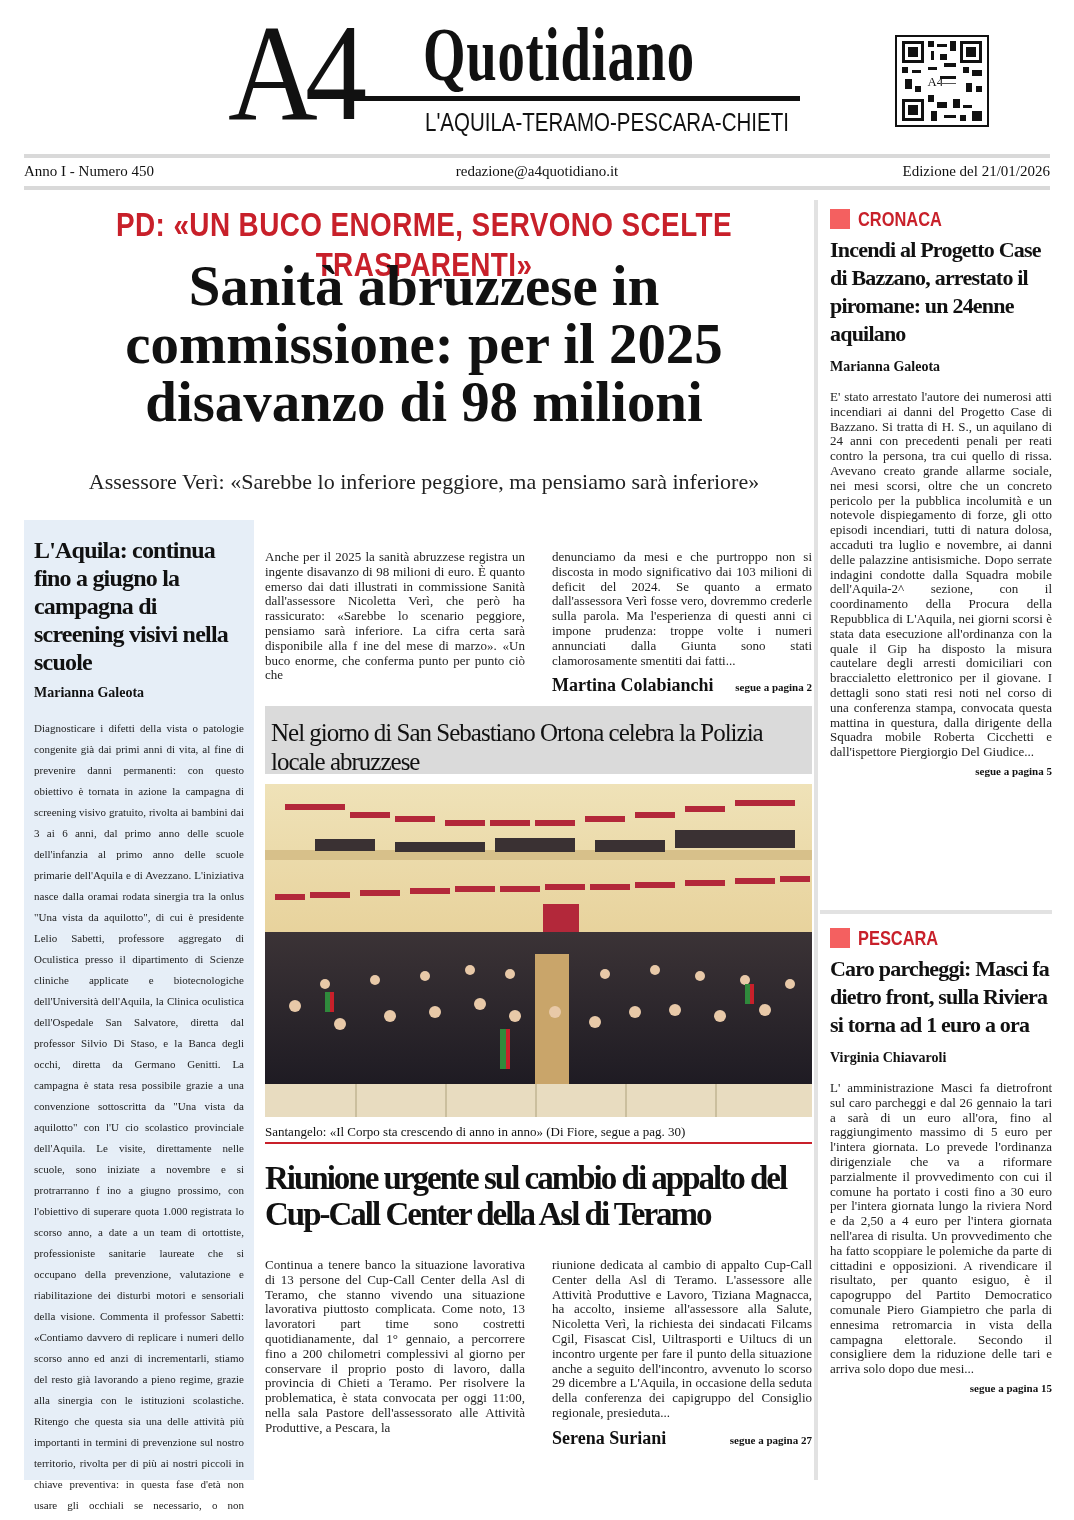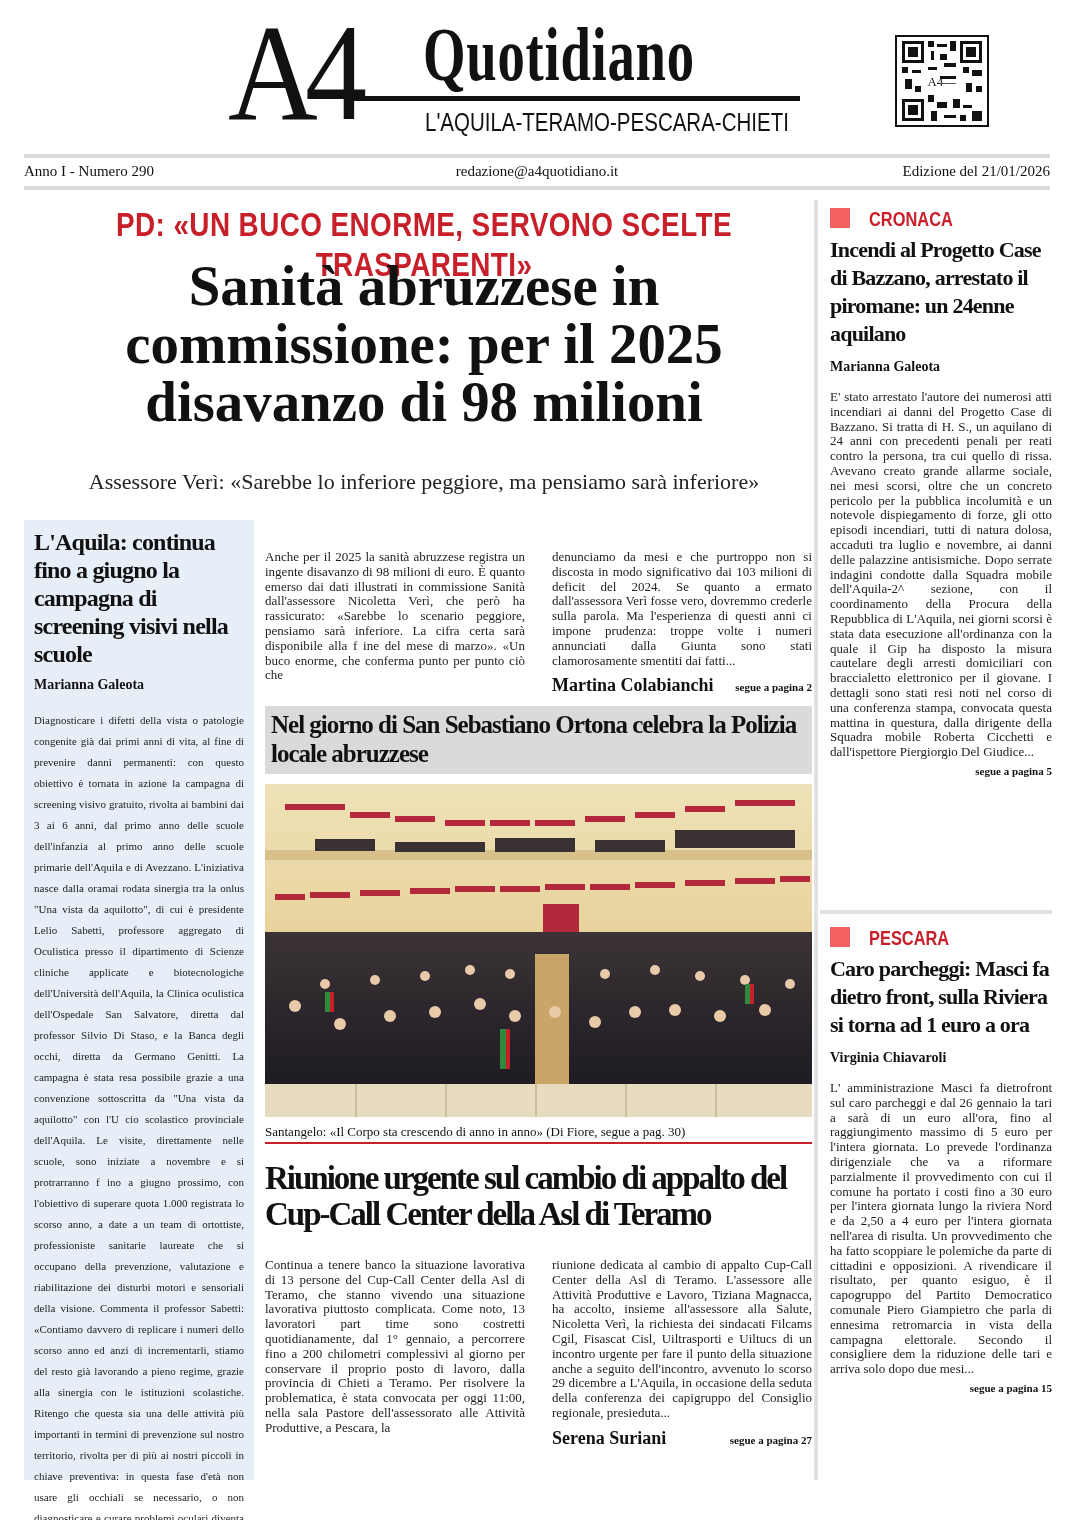--- a/index.html
+++ b/index.html
@@ -22,47 +22,47 @@
   .infoline .r { position: absolute; right: 0; }
 
   
   .kicker { position: absolute; left: 24px; top: 204px; width: 800px; text-align: center; font-family: "Liberation Sans", sans-serif; font-weight: bold; font-size: 34px; line-height: 40px; color: #c8202a; transform: scaleX(0.82); transform-origin: center top; letter-spacing: 0.5px; }
   .headline { position: absolute; left: 24px; top: 257px; width: 800px; text-align: center; font-family: "Liberation Serif", serif; font-weight: bold; font-size: 58px; line-height: 58px; color: #111; transform: scaleX(0.98); transform-origin: center top; }
   .subhead { position: absolute; left: 24px; top: 468px; width: 800px; text-align: center; font-family: "Liberation Serif", serif; font-size: 22px; line-height: 28px; color: #222; }
 
   .vrule { position: absolute; top: 200px; width: 4px; background: #e2e2e2; }
 
   
-  .leftbox { position: absolute; left: 24px; top: 520px; width: 230px; height: 960px; background: #e6eef7; padding: 8px 10px 0 10px; }
+  .leftbox { position: absolute; left: 24px; top: 520px; width: 230px; height: 960px; background: #e6eef7; padding: 16px 10px 0 10px; }
   .leftbox h2 { font-family: "Liberation Serif", serif; font-weight: bold; font-size: 24px; line-height: 28px; letter-spacing: -0.8px; color: #111; }
   .byline { font-family: "Liberation Serif", serif; font-weight: bold; font-size: 14px; line-height: 18px; margin-top: 8px; color: #111; }
   .body-sm { font-family: "Liberation Serif", serif; font-size: 11px; line-height: 21px; text-align: justify; color: #222; }
   .leftbox .body-sm { margin-top: 16px; }
   .more { font-family: "Liberation Serif", serif; font-weight: bold; font-size: 11px; line-height: 14px; text-align: right; margin-top: 12px; color: #111; }
 
   
   .center { position: absolute; left: 265px; top: 550px; width: 547px; }
   .twocol { display: flex; justify-content: space-between; }
   .twocol .col { width: 260px; }
   .body-md { font-family: "Liberation Serif", serif; font-size: 13px; line-height: 14.8px; text-align: justify; color: #222; }
   .sig-row { display: flex; justify-content: space-between; align-items: baseline; margin-top: 2px; }
   .sig-row .byline { margin-top: 6px; font-size: 18px; }
   .sig-row .more { margin-top: 0; }
 
-  .photo-title { position: absolute; left: 265px; top: 706px; width: 547px; height: 68px; background: #dadada; padding: 4px 6px; font-family: "Liberation Serif", serif; font-weight: bold; font-size: 25px; line-height: 29px; letter-spacing: -1px; color: #111; }
+  .photo-title { position: absolute; left: 265px; top: 706px; width: 547px; height: 68px; background: #dadada; padding: 12px 6px; font-family: "Liberation Serif", serif; font-weight: normal; font-size: 25px; line-height: 29px; letter-spacing: -1px; color: #111; }
   .photo { position: absolute; left: 265px; top: 784px; width: 547px; height: 333px; overflow: hidden; background: #c9a86a; }
   .photo svg { width: 100%; height: 100%; display: block; }
   .caption { position: absolute; left: 265px; top: 1124px; width: 547px; font-family: "Liberation Serif", serif; font-size: 13px; line-height: 16px; color: #111; }
   .caption-rule { position: absolute; left: 265px; top: 1142px; width: 547px; height: 2px; background: #c8202a; }
   .headline2 { position: absolute; left: 265px; top: 1160px; width: 550px; font-family: "Liberation Serif", serif; font-weight: bold; font-size: 33px; line-height: 36px; letter-spacing: -2px; color: #111; }
   .center2 { position: absolute; left: 265px; top: 1258px; width: 547px; }
 
   
   .right { position: absolute; left: 830px; width: 222px; }
-  .section-tag { display: flex; align-items: flex-start; gap: 19px; height: 22px; }
+  .section-tag { display: flex; align-items: center; gap: 8px; height: 22px; }
   .section-tag .sq { width: 20px; height: 20px; background: #f46060; }
   .section-tag .lbl { font-family: "Liberation Sans", sans-serif; font-weight: bold; font-size: 20px; line-height: 22px; color: #c8202a; transform: scaleX(0.82); transform-origin: left center; }
   .right h2 { font-family: "Liberation Serif", serif; font-weight: bold; font-size: 22px; line-height: 28px; letter-spacing: -0.8px; margin-top: 6px; color: #111; }
   .right .byline { margin-top: 10px; }
   .right .body-md { margin-top: 14px; }
   .right .more { margin-top: 4px; }
   .hrule { position: absolute; left: 820px; top: 910px; width: 232px; height: 4px; background: #e2e2e2; }
 </style>
 </head>
 <body>
@@ -109,21 +109,21 @@
       <rect x="7" y="10" width="11" height="5" fill="#fff"></rect>
         <text x="8" y="14" font-size="4" font-family="Liberation Serif, serif" fill="#111">A4</text>
       <rect x="12" y="11" width="5" height="1" fill="#111"></rect>
         <rect x="12" y="13" width="5" height="0.5" fill="#555"></rect>
     </svg>
   </div>
 </header>
 
 <div class="bar" style="top:154px;"></div>
 <div class="infoline">
-  <span class="l">Anno I - Numero 290</span>
+  <span class="l">Anno I - Numero 450</span>
   <span class="c">redazione@a4quotidiano.it</span>
   <span class="r">Edizione del 21/01/2026</span>
 </div>
 <div class="bar" style="top:186px;"></div>
 
 <div class="kicker">PD: «UN BUCO ENORME, SERVONO SCELTE TRASPARENTI»</div>
 <h1 class="headline">Sanità abruzzese in commissione: per il 2025 disavanzo di 98 milioni</h1>
 <div class="subhead">Assessore Verì: «Sarebbe lo inferiore peggiore, ma pensiamo sarà inferiore»</div>
 
 <div class="vrule" style="left:814px; height:1280px;"></div>

